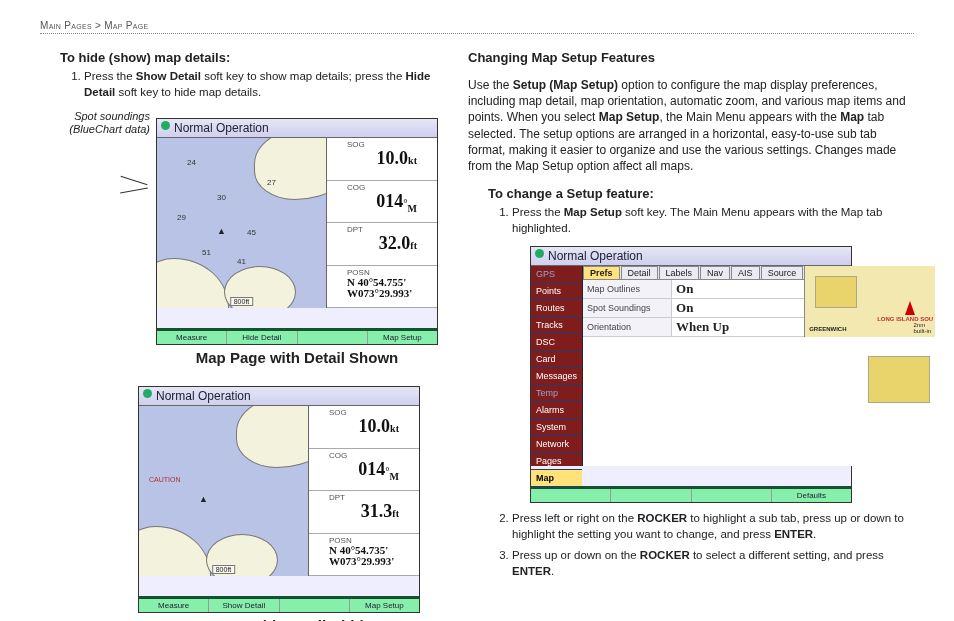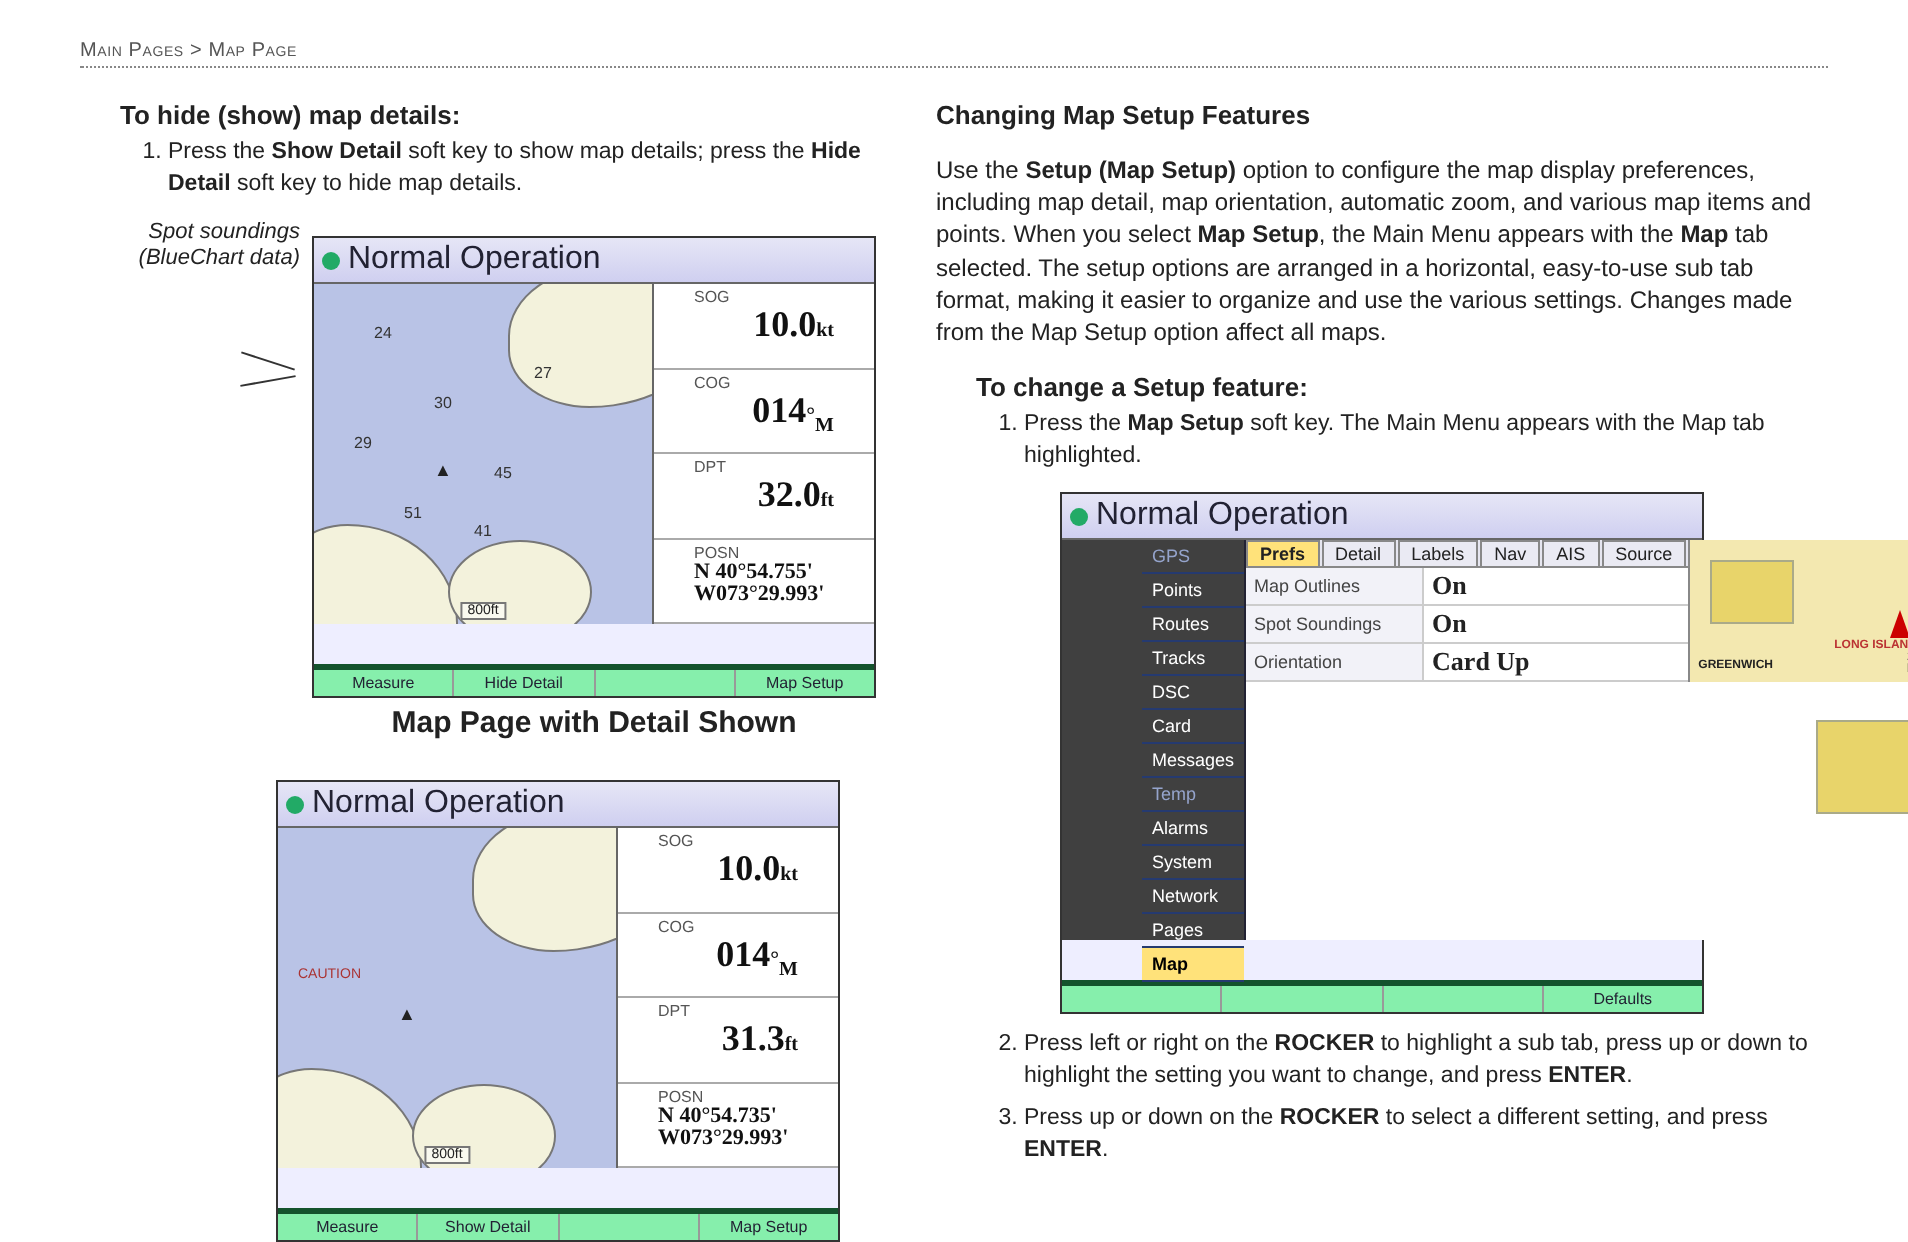--- a/index.html
+++ b/index.html
@@ -58,24 +58,24 @@
   
   .device-frame {
     border: 1px solid #333;
     background: #eef;
     font-size: 9px;
   }
   .frame-header {
     background: linear-gradient(#e6e6f6,#cfcff0);
     border-bottom: 1px solid #666;
     padding: 2px 4px;
-    font-size: 16px;
+    font-size: 12px;
     color: #223;
     display: flex;
-    align-items: center;
+    align-items: flex-start;
     gap: 4px;
   }
   .frame-header .dot {
     width: 9px; height: 9px; border-radius: 50%; background:#2a6; display:inline-block;
   }
   .frame-body {
     display: flex;
     height: 170px;
   }
   .map-area {
@@ -131,27 +131,26 @@
     border-right: 1px solid #999;
     color:#223;
   }
   .softkeys div:last-child { border-right: none; }
 
   
   .setup-frame { width: 320px; margin: 8px auto; }
   .setup-body { display: flex; height: 200px; }
   .setup-left {
     width: 66px;
-    background: #404040;
+    background: #7f1d1d;
     color: #fff;
     font-size: 9px;
     display: flex;
     flex-direction: column;
     border-right: 1px solid #223;
-    padding-left: 40px;
   }
   .setup-left div { padding: 3px 5px; border-bottom: 1px solid #253a70; max-height:13px;}
   .setup-left .dim { color: #95a4cc; }
   .setup-main {
     flex: 1;
     background: #fff;
     display: flex;
     flex-direction: column;
   }
   .tabbar {
@@ -379,21 +378,21 @@
               <div class="setup-row">
                   <div class="k">Map Outlines</div>
                   <div class="v">On</div>
                 </div>
               <div class="setup-row">
                   <div class="k">Spot Soundings</div>
                   <div class="v">On</div>
                 </div>
               <div class="setup-row">
                   <div class="k">Orientation</div>
-                  <div class="v">Card Up</div>
+                  <div class="v">When Up</div>
                 </div>
             </div>
             <div class="setup-map-preview">
               <div style="position:absolute;left:4px;top:60px;font-size:6px;font-weight:bold;">GREENWICH</div>
               <div style="position:absolute;right:2px;top:50px;font-size:6px;color:#b33;font-weight:bold;">LONG ISLAND SOU</div>
               <div style="position:absolute;left:10px;top:10px;width:40px;height:30px;background:#e8d46a;border:1px solid #aa8;"></div>
               <div style="position:absolute;right:5px;top:90px;width:60px;height:45px;background:#e8d46a;border:1px solid #aa8;"></div>
               <div class="compass"></div>
               <div style="position:absolute;bottom:3px;right:4px;font-size:6px;">2nm<br>built-in</div>
             </div>

